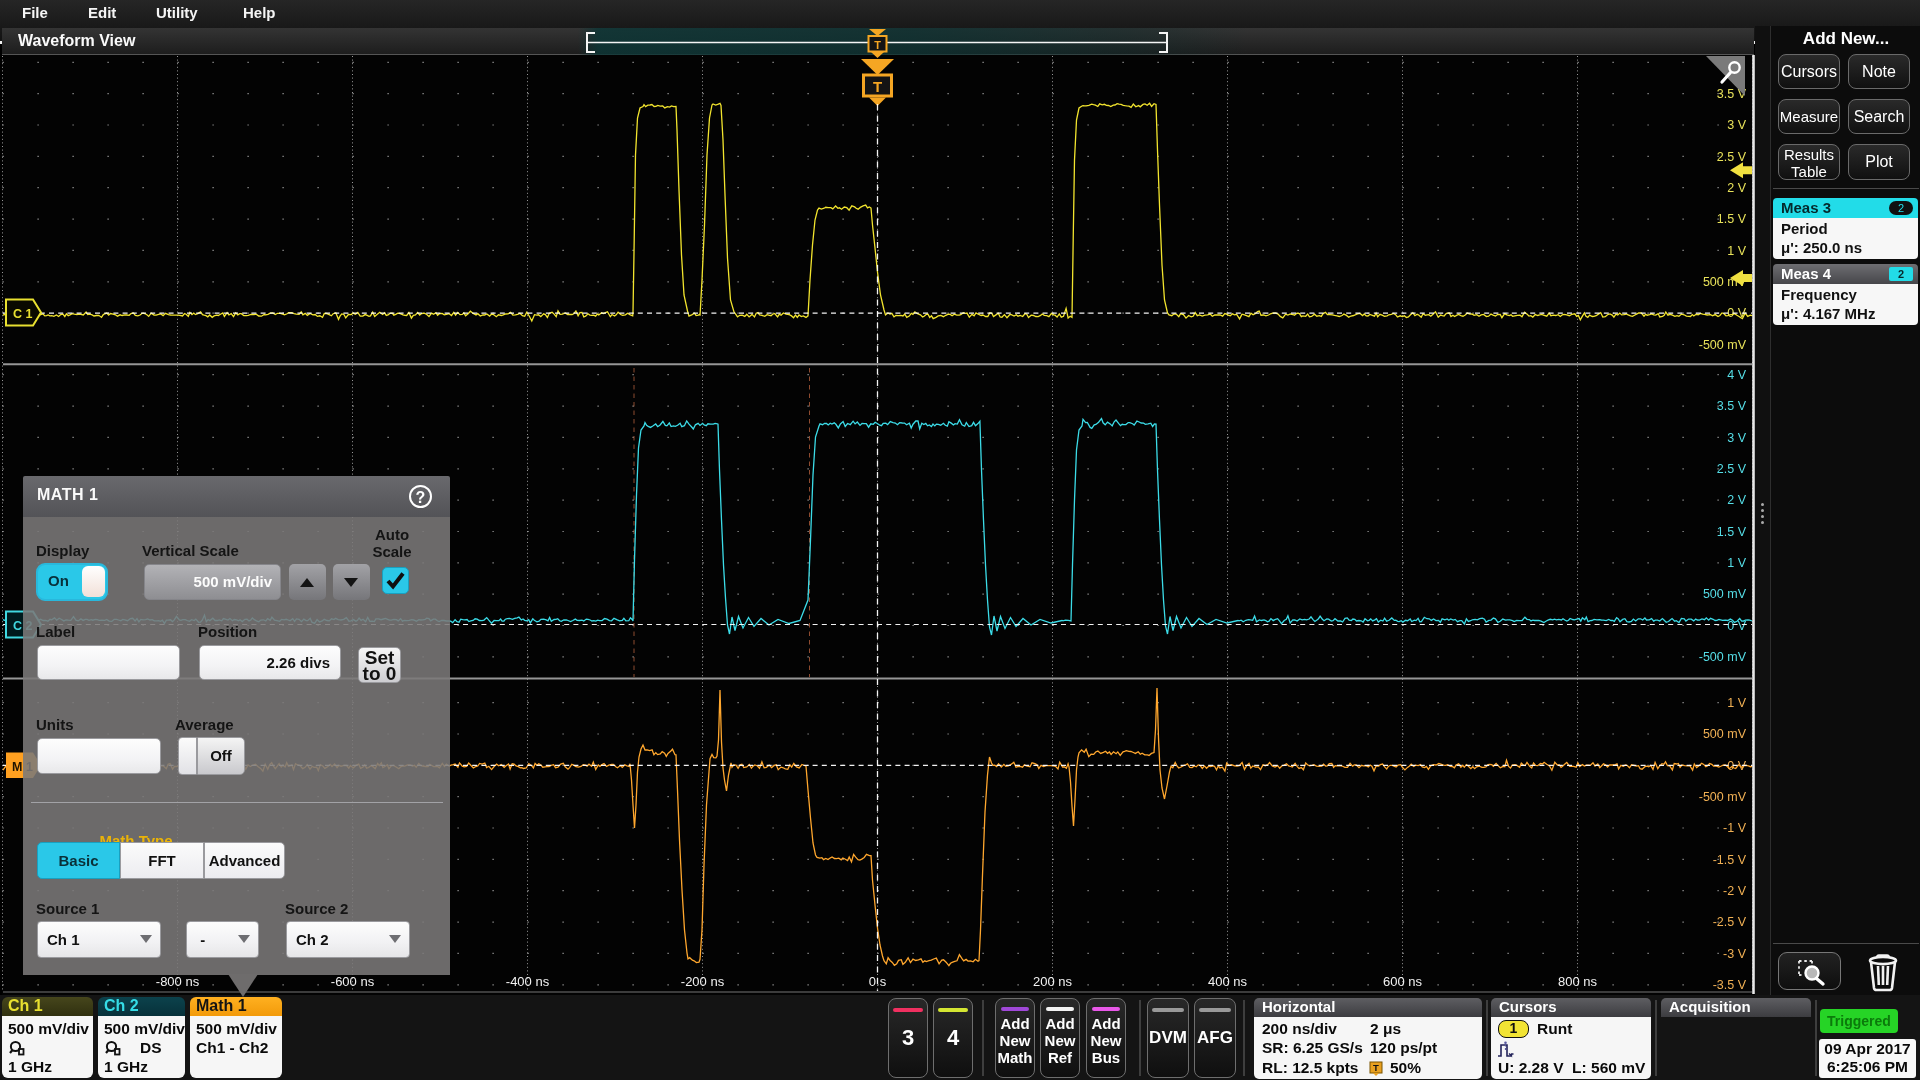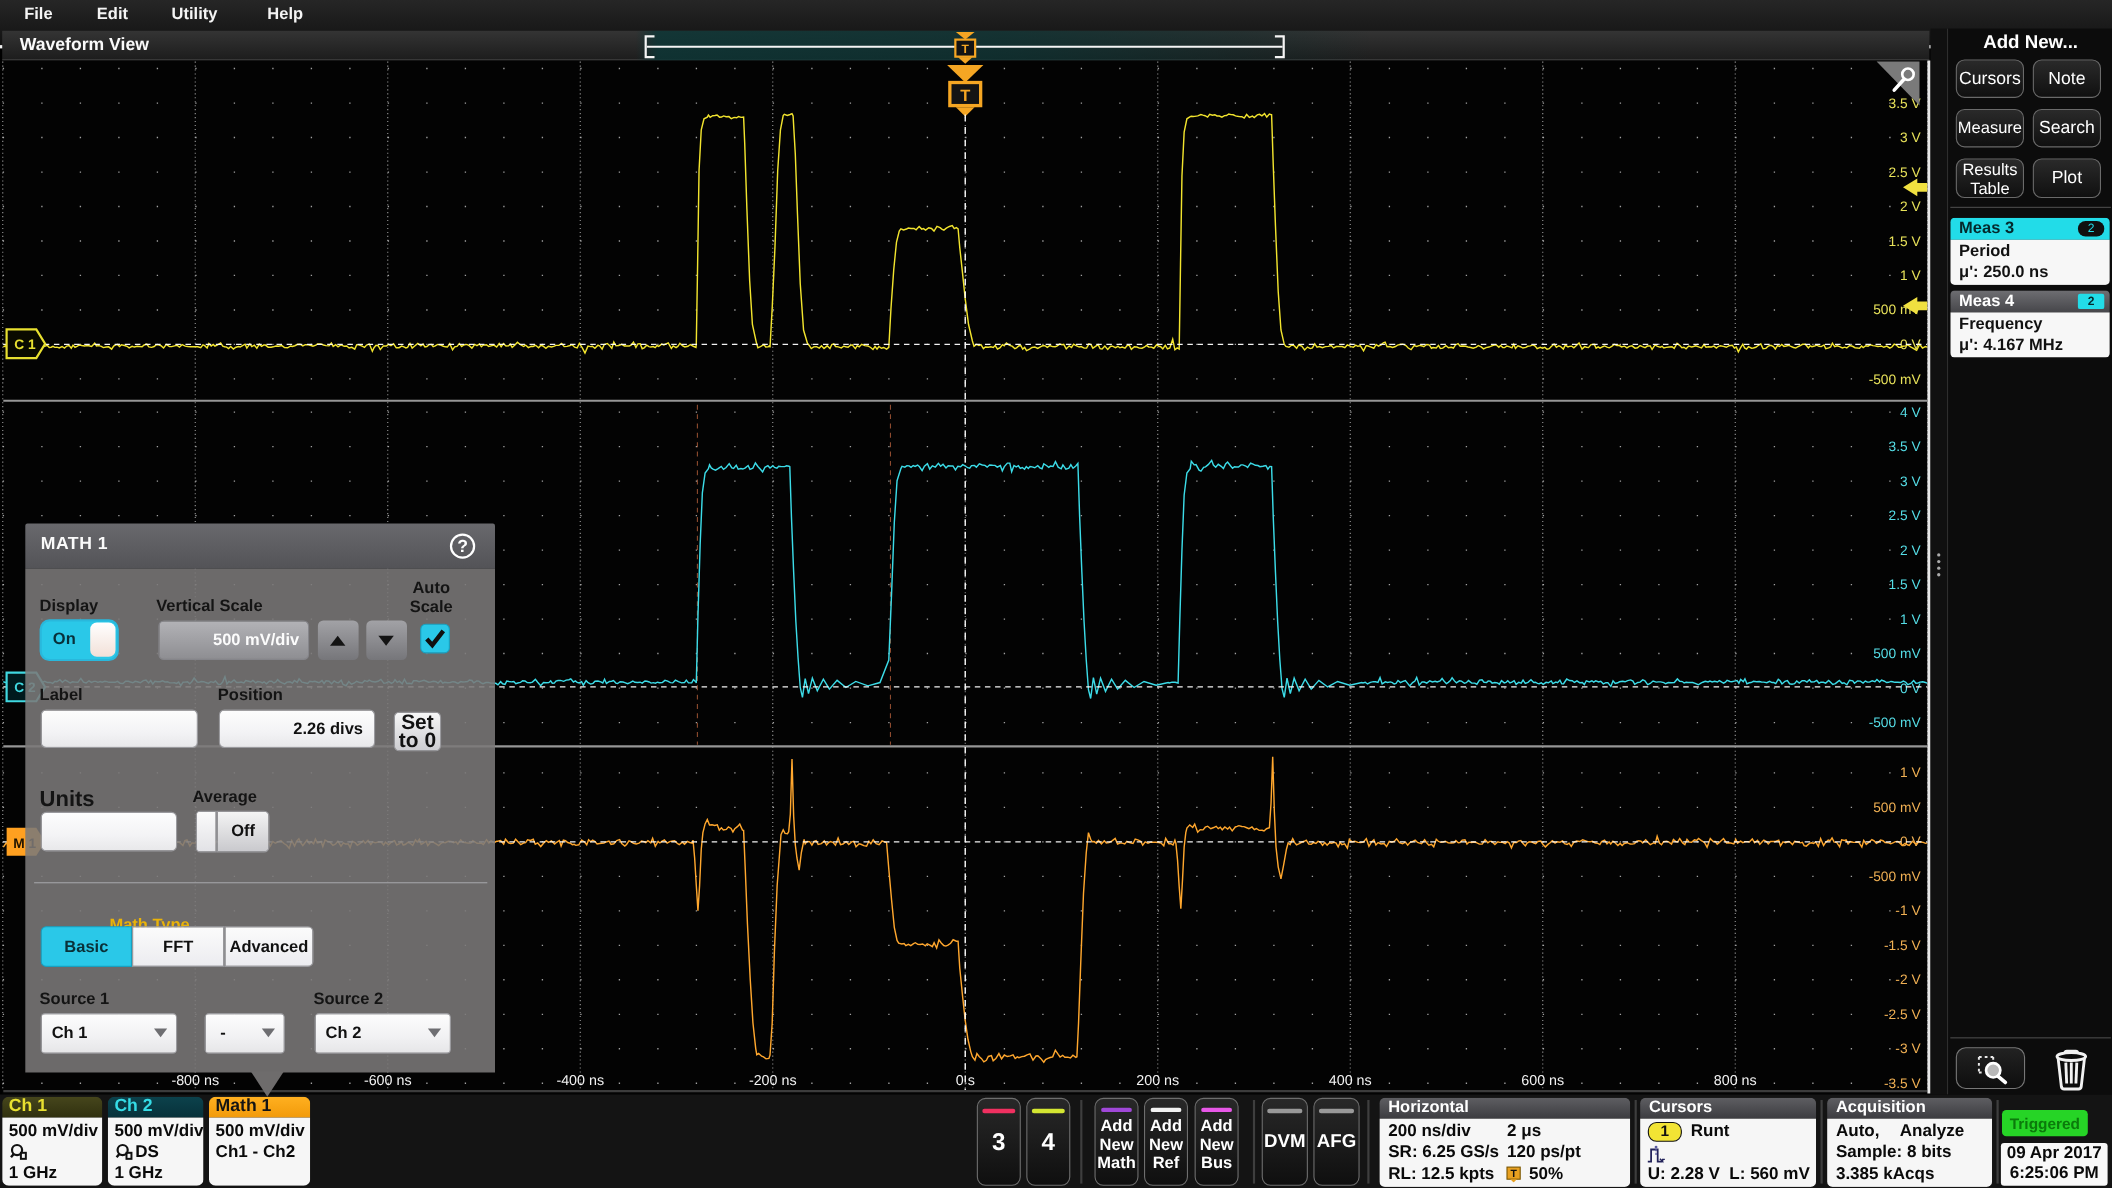--- a/index.html
+++ b/index.html
@@ -253,21 +253,21 @@
         <path d="M5 13 L10 18.5 L20 5.5" fill="none" stroke="#101010" stroke-width="4"></path>
       </svg>
  </div>
 
  <div class="abs b" style="left:13px;top:147px;width:200px;text-align:left;font-size:15px;color:#141414">Label</div>
  <div class="abs" style="left:14px;top:169px;width:143px;height:35px;background:linear-gradient(#fdfdfd,#f3f3f5 60%,#e8e8ea);border-radius:5px;border:1px solid #9a9a9e;display:flex;align-items:center;justify-content:flex-start;padding-left:9px;font-size:15px;font-weight:bold;color:#111"></div>
  <div class="abs b" style="left:175px;top:147px;width:200px;text-align:left;font-size:15px;color:#141414">Position</div>
  <div class="abs" style="left:176px;top:169px;width:142px;height:35px;background:linear-gradient(#fdfdfd,#f3f3f5 60%,#e8e8ea);border-radius:5px;border:1px solid #9a9a9e;display:flex;align-items:center;justify-content:flex-end;padding-right:10px;font-size:15px;font-weight:bold;color:#111">2.26 divs</div>
  <div class="abs" style="left:335px;top:171px;width:43px;height:36px;background:linear-gradient(#f6f6f6,#cdcdd1);border-radius:5px;border:1px solid #9a9a9e;text-align:center;font-weight:bold;font-size:19px;color:#111;line-height:16px;padding-top:2px">Set<br>to 0</div>
 
- <div class="abs b" style="left:13px;top:240px;width:200px;text-align:left;font-size:20px;color:#141414">Units</div>
+ <div class="abs b" style="left:13px;top:240px;width:200px;text-align:left;font-size:15px;color:#141414">Units</div>
  <div class="abs" style="left:14px;top:262px;width:124px;height:36px;background:linear-gradient(#fdfdfd,#f3f3f5 60%,#e8e8ea);border-radius:5px;border:1px solid #9a9a9e;display:flex;align-items:center;justify-content:flex-start;padding-left:9px;font-size:15px;font-weight:bold;color:#111"></div>
  <div class="abs b" style="left:152px;top:240px;width:200px;text-align:left;font-size:15px;color:#141414">Average</div>
  <div class="abs" style="left:155px;top:261px;width:19px;height:38px;background:linear-gradient(#fbfbfb,#e2e2e6);border-radius:4px 0 0 4px;border:1px solid #9a9a9e"></div>
  <div class="abs" style="left:174px;top:261px;width:48px;height:38px;background:linear-gradient(#f4f4f4,#c9c9cd);border-radius:0 5px 5px 0;border:1px solid #9a9a9e;text-align:center;font-weight:bold;font-size:15px;color:#111;line-height:36px">Off</div>
 
  <div class="abs" style="left:8px;top:326px;width:412px;border-top:1.5px solid #a2a2a6"></div>
 
  <div class="abs b" style="left:13px;top:356px;width:200px;text-align:center;font-size:15px;color:#eab308">Math Type</div>
  <div class="abs" style="left:14px;top:366px;width:83px;height:37px;background:#2ac8e8;border:1px solid #18a0c0;border-radius:5px 0 0 5px;text-align:center;font-weight:bold;font-size:15px;color:#0a3038;line-height:35px">Basic</div>
  <div class="abs" style="left:97px;top:366px;width:84px;height:37px;background:linear-gradient(#fbfbfb,#ececf0);border:1px solid #9a9a9e;text-align:center;font-weight:bold;font-size:15px;color:#111;line-height:35px">FFT</div>
@@ -309,21 +309,21 @@
 <div class="abs" style="left:98px;top:997px;width:87px;height:81px;border-radius:6px;overflow:hidden;z-index:4">
   <div style="height:19px;background:linear-gradient(#0c424c,#07313a);position:relative">
       <span class="abs b" style="left:6px;top:0px;font-size:16px;color:#35dce6">Ch 2</span>
     </div>
   <div style="height:62px;background:#f6f6f6;position:relative">
       <div class="abs b" style="left:6px;top:4px;font-size:15.5px;color:#0a0a0a;white-space:nowrap">500 mV/div</div>
       <div class="abs b" style="left:6px;top:23px;font-size:15.5px;color:#0a0a0a;white-space:nowrap"><svg width="18" height="16" viewBox="0 0 18 16" style="vertical-align:-3px">
           <circle cx="7.5" cy="6.5" r="4.6" fill="none" stroke="#111" stroke-width="2"></circle>
           <path d="M4.5 10 L2 13" stroke="#111" stroke-width="2.2" fill="none"></path>
           <rect x="11" y="9" width="4.5" height="5.5" fill="none" stroke="#111" stroke-width="1.8"></rect>
-        </svg><span style="margin-left:1px">DS</span></div>
+        </svg><span style="margin-left:18px">DS</span></div>
       <div class="abs b" style="left:6px;top:42px;font-size:15.5px;color:#0a0a0a;white-space:nowrap">1 GHz</div>
     </div>
 </div>
 <div class="abs" style="left:190px;top:997px;width:92px;height:81px;border-radius:6px;overflow:hidden;z-index:4">
   <div style="height:19px;background:linear-gradient(#ffb020,#f29a0a);position:relative">
       <span class="abs b" style="left:6px;top:0px;font-size:16px;color:#141414">Math 1</span>
     </div>
   <div style="height:62px;background:#f6f6f6;position:relative">
       <div class="abs b" style="left:6px;top:4px;font-size:15.5px;color:#0a0a0a;white-space:nowrap">500 mV/div</div>
       <div class="abs b" style="left:6px;top:23px;font-size:15.5px;color:#0a0a0a;white-space:nowrap">Ch1 - Ch2</div>
@@ -393,26 +393,20 @@
           <path d="M12 12.5 l2.5 2.5 l0 -2 l2 0" fill="none" stroke="#23235a" stroke-width="1.3"></path>
         </svg></div>
       <div class="abs b" style="left:7px;top:42px;font-size:15.5px;color:#0a0a0a;white-space:nowrap">U: 2.28 V&nbsp; L: 560 mV</div>
     </div>
 </div>
 <div class="abs" style="left:1655px;top:1000px;width:2px;height:76px;background:#3e3e3e;z-index:4"></div>
 <div class="abs" style="left:1661px;top:998px;width:150px;height:81px;border-radius:5px;overflow:hidden;z-index:4">
   <div style="height:19px;background:linear-gradient(#5e5e62,#3c3c40);position:relative">
       <span class="abs b" style="left:8px;top:0px;font-size:15px;color:#fff">Acquisition</span>
     </div>
-  <div style="height:62px;background:#f6f6f6;position:relative">
-      <div class="abs b" style="left:8px;top:3px;font-size:15.5px;color:#0a0a0a;white-space:nowrap">Auto,</div>
-      <div class="abs b" style="left:66px;top:3px;font-size:15.5px;color:#0a0a0a;white-space:nowrap">Analyze</div>
-      <div class="abs b" style="left:8px;top:22px;font-size:15.5px;color:#0a0a0a;white-space:nowrap">Sample: 8 bits</div>
-      <div class="abs b" style="left:8px;top:42px;font-size:15.5px;color:#0a0a0a;white-space:nowrap">3.385 kAcqs</div>
-    </div>
 </div>
 <div class="abs" style="left:1815px;top:1000px;width:2px;height:76px;background:#3e3e3e;z-index:4"></div>
 <div class="abs" style="left:1820px;top:1009px;width:78px;height:24px;background:#26d426;border-radius:4px;text-align:center;z-index:4">
   <span class="b" style="font-size:14px;color:#0b7a0b;line-height:24px">Triggered</span>
 </div>
 <div class="abs" style="left:1819px;top:1039px;width:97px;height:39px;background:#f8f8f8;border-radius:3px;text-align:center;z-index:4">
   <div class="b" style="font-size:15.5px;color:#0a0a0a;padding-top:1px">09 Apr 2017</div>
   <div class="b" style="font-size:15.5px;color:#0a0a0a">6:25:06 PM</div>
 </div>
 

